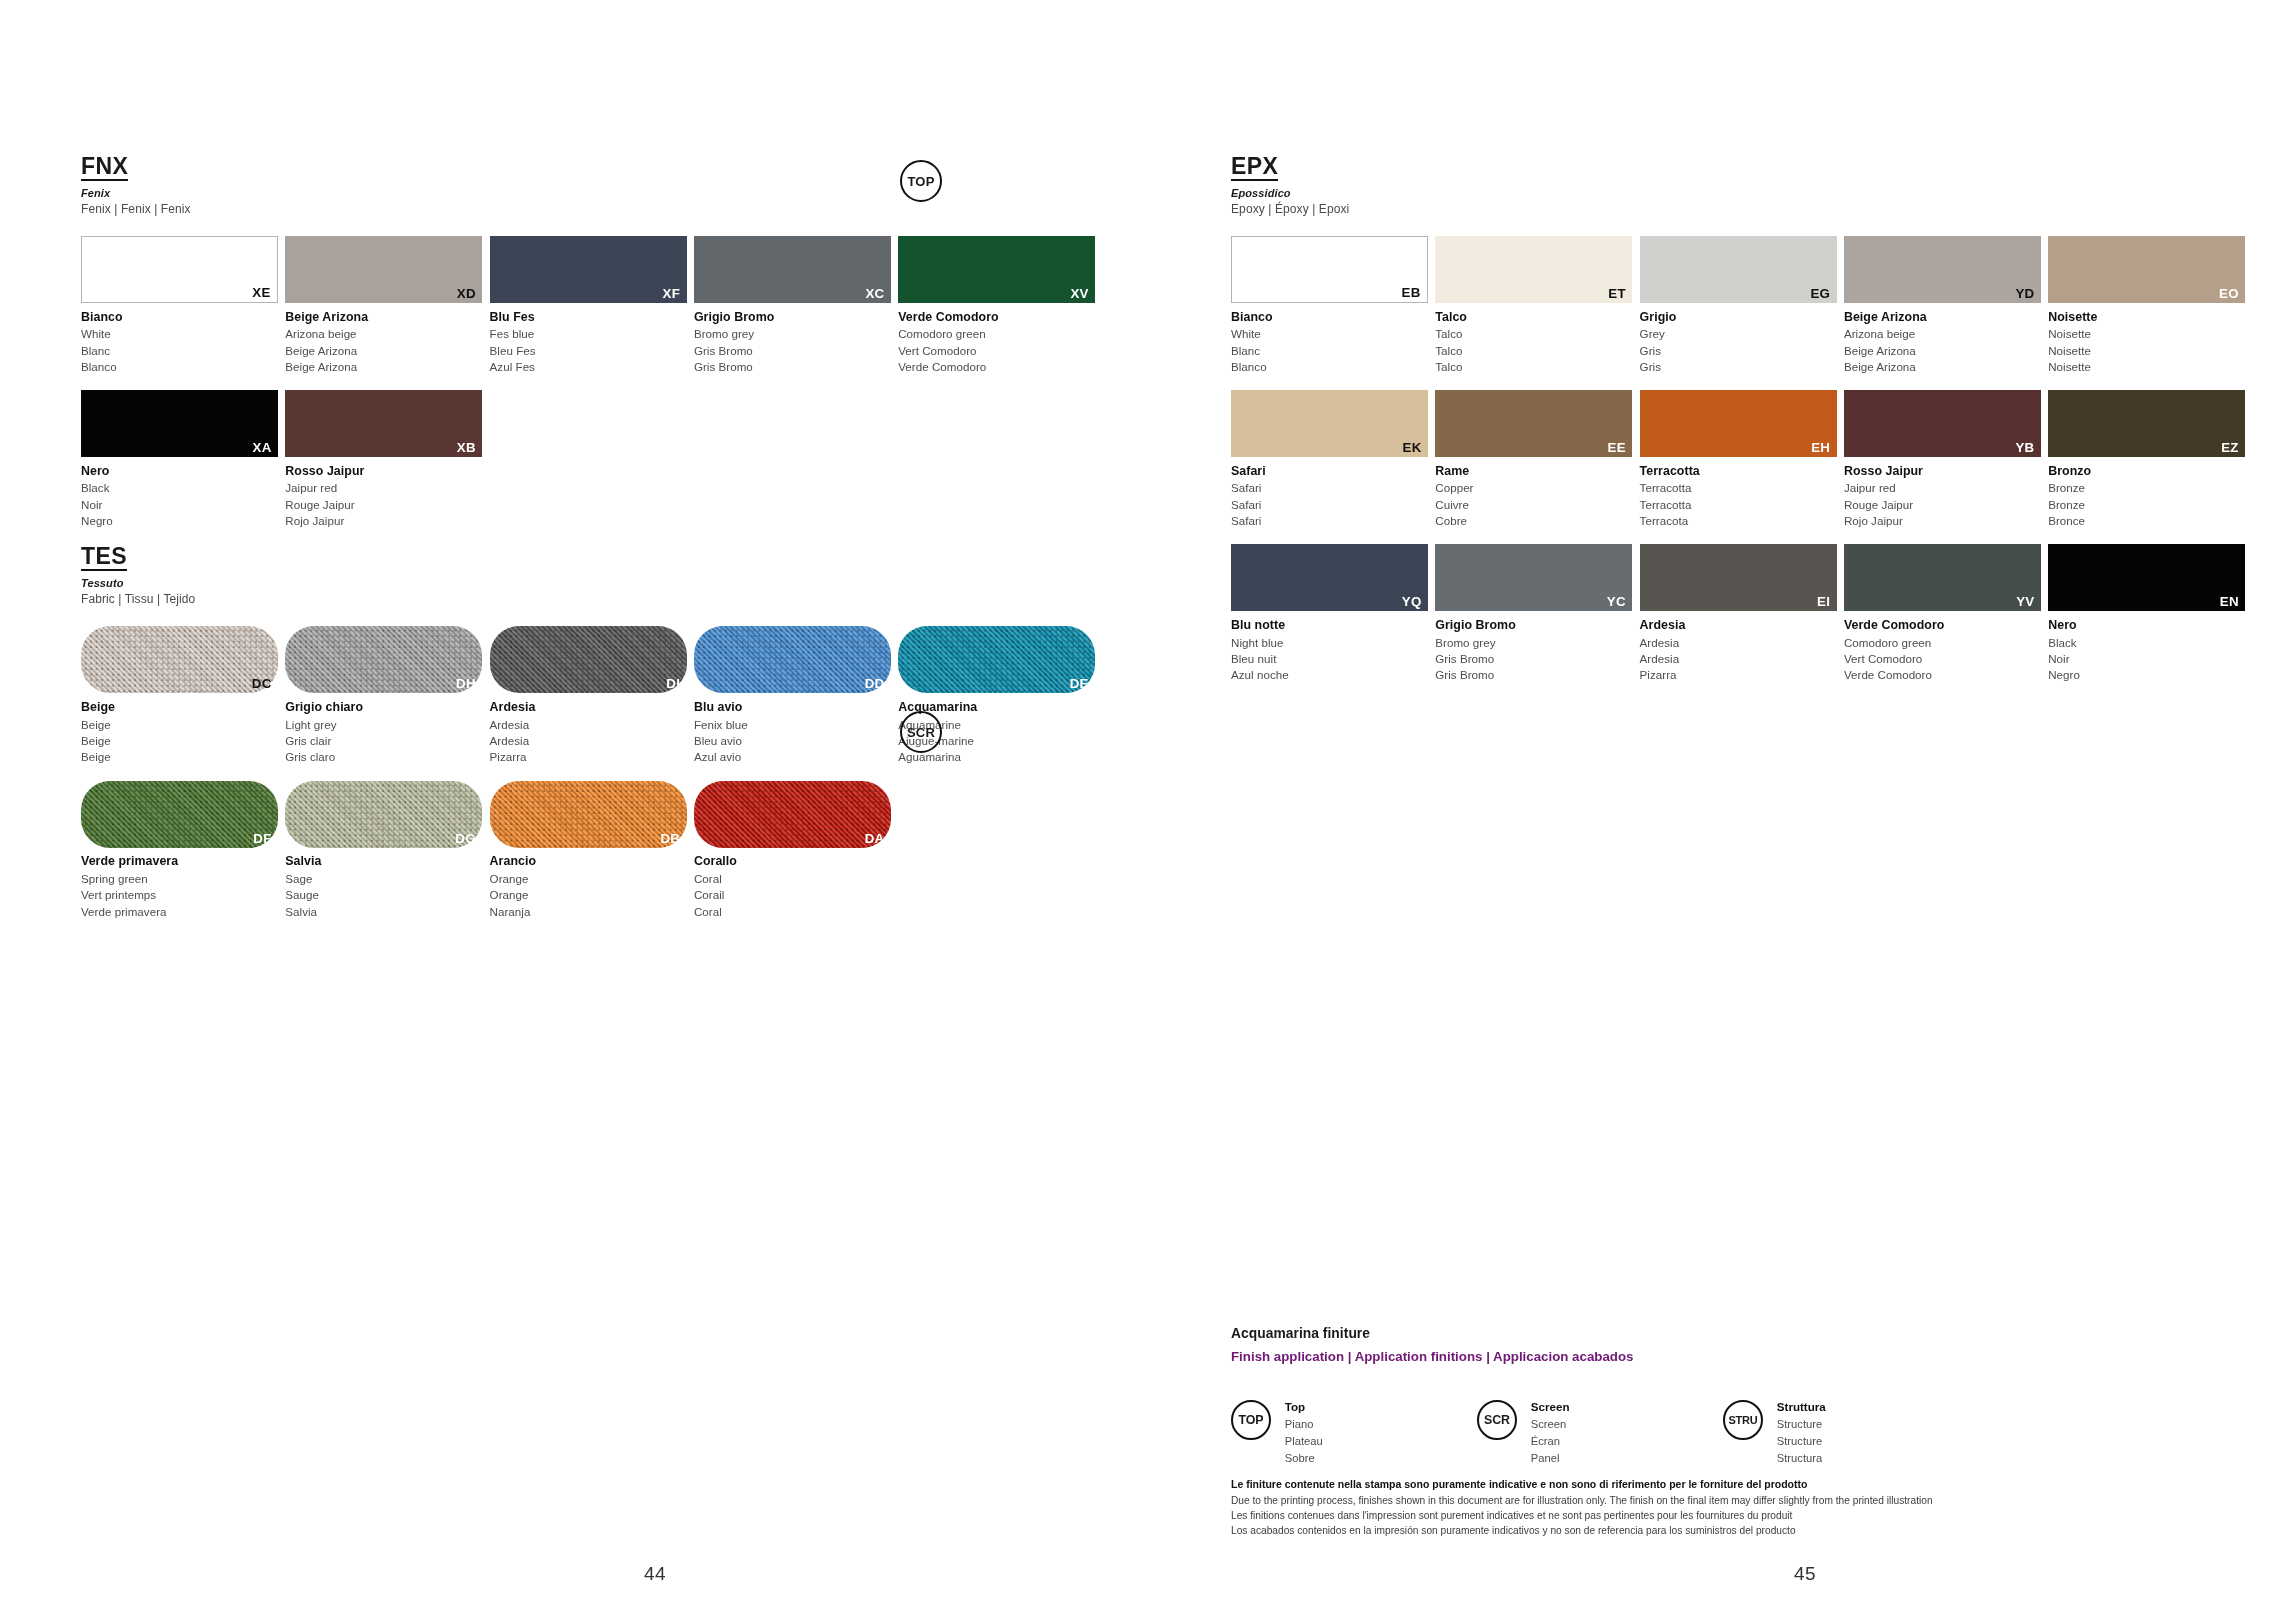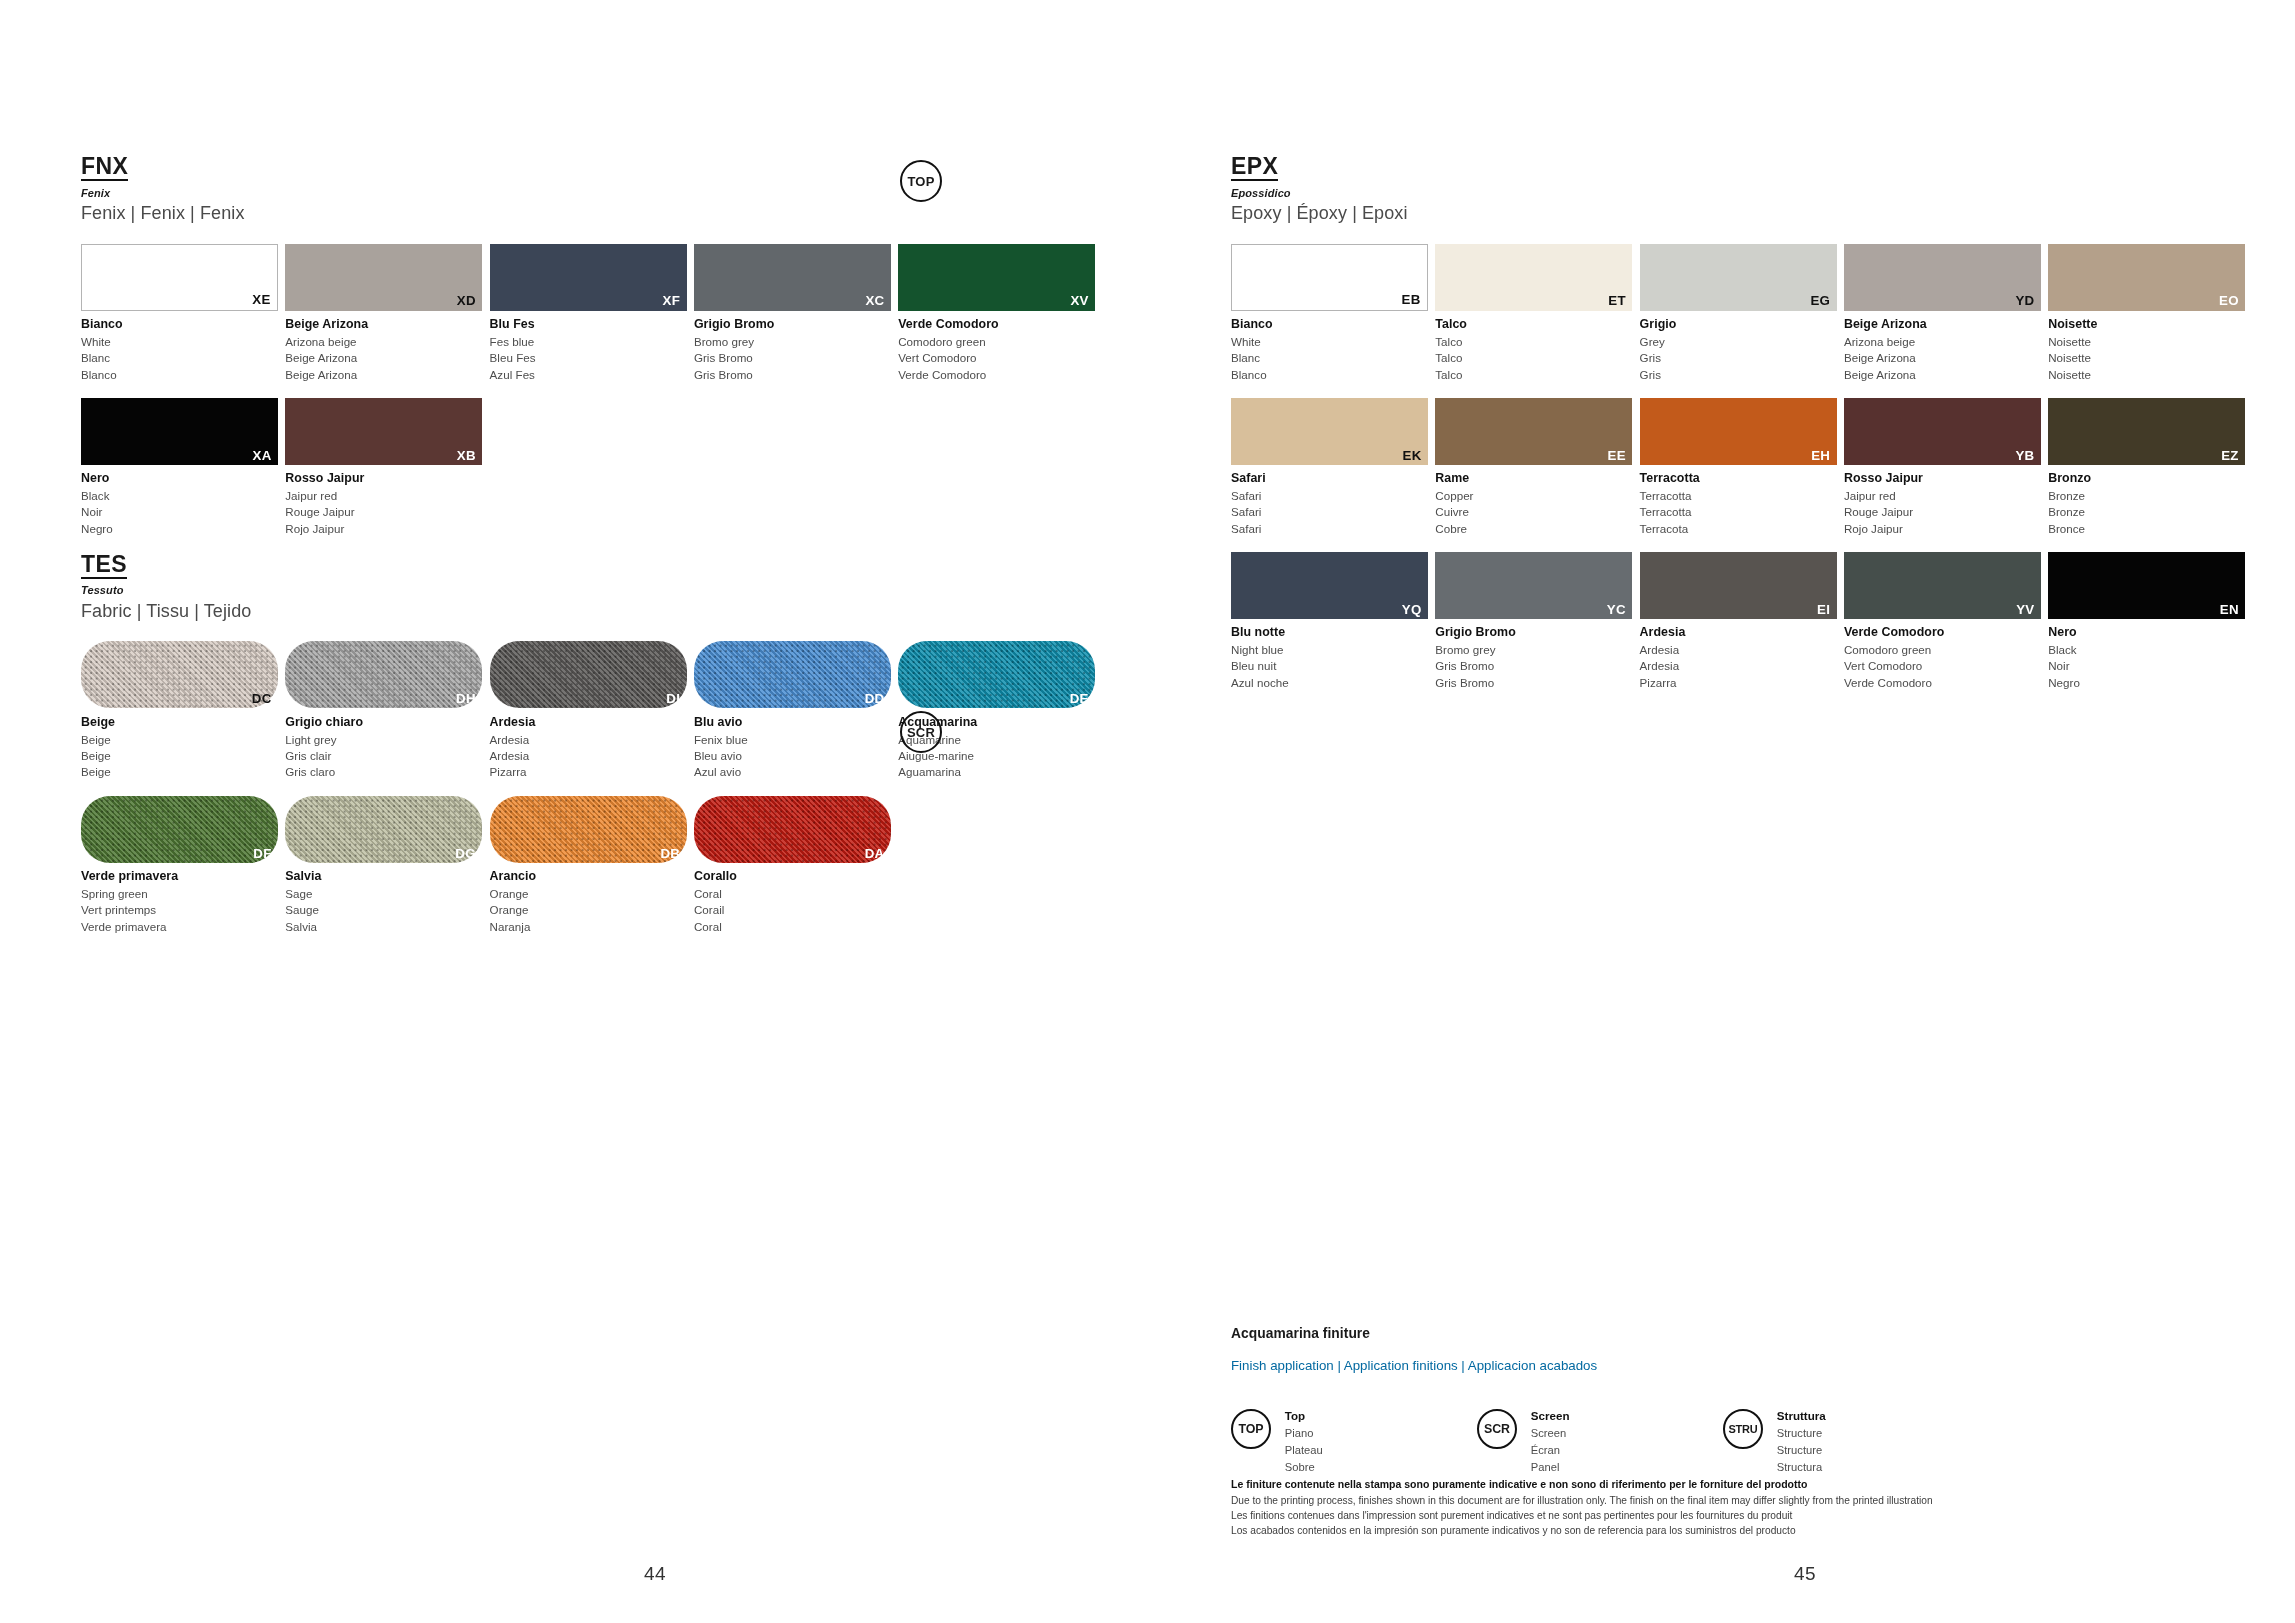--- a/index.html
+++ b/index.html
@@ -50,21 +50,21 @@
   }
   .sec-name {
     font-size: 11px;
     font-weight: 700;
     line-height: 1.25;
     margin-top: 5.5px;
     letter-spacing: 0.1px;
     font-style: italic;
   }
   .sec-trans {
-    font-size: 18px;
+    font-size: 12px;
     font-weight: 400;
     color: #4a4a4a;
     line-height: 1.25;
     margin-top: 1.8px;
     letter-spacing: 0.1px;
   }
 
   .badge {
     position: absolute;
     top: 5.5px;
@@ -148,24 +148,24 @@
     width: 973px;
   }
   .legend-title {
     font-size: 13.8px;
     font-weight: 700;
     letter-spacing: 0.05px;
     line-height: 1.3;
   }
   .legend-sub {
     font-size: 13.3px;
-    font-weight: 400;
-    color: #0369a1;
+    font-weight: 700;
+    color: #701a75;
     line-height: 1.35;
-    margin-top: 14px;
+    margin-top: 5px;
   }
   .legend-items {
     display: flex;
     margin-top: 33px;
   }
   .legend-item {
     display: flex;
     align-items: flex-start;
     width: 246px;
   }

